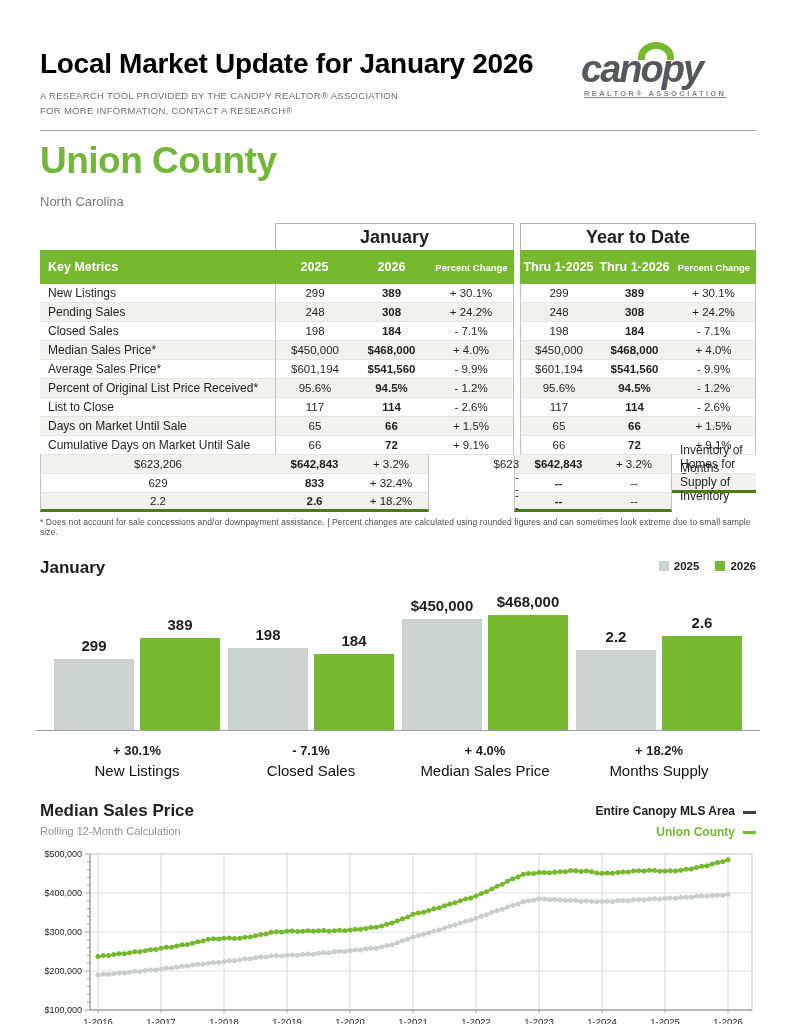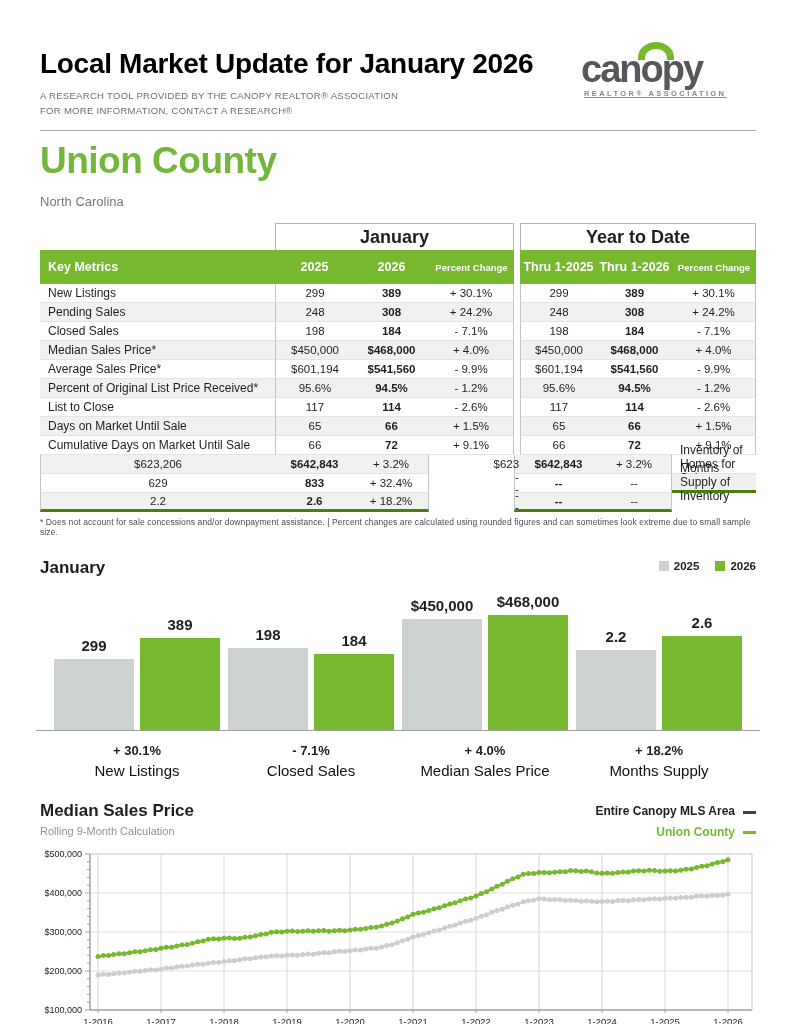--- a/index.html
+++ b/index.html
@@ -7,21 +7,21 @@
   body { font-family:"Liberation Sans", sans-serif; color:#1e1e1e; }
   .page { position:relative; width:791px; height:1024px; background:#fff; overflow:hidden;
           padding:44px 35px 0 40px; }
 
   
   .hdr { display:flex; justify-content:space-between; align-items:flex-start; }
   .hdr-title { font-size:28px; font-weight:bold; letter-spacing:-0.3px; color:#000; margin-top:4px;}
   .hdr-sub { margin-top:9px; font-size:9.5px; color:#6d6e71; letter-spacing:0.3px; line-height:1.55; }
   .logo { width:175px; text-align:left; padding-top:6px; }
   .logo-word { position:relative; font-size:38px; font-weight:bold; color:#55575b;
-               letter-spacing:-2px; line-height:1; display:inline-block; }
+               letter-spacing:-2px; line-height:1; display:inline-block;font-style:italic; }
   .logo-arc { position:absolute; left:57px; top:-8px; width:36px; height:18px;
               border:7px solid #76b82e; border-bottom:none;
               border-radius:20px 20px 0 0 / 17px 17px 0 0; }
   .logo-tag { font-size:7.5px; letter-spacing:2.4px; color:#85878a; margin-top:1px; padding-left:3px; font-weight:bold;text-decoration:underline;}
   .rule { border:none; border-top:1px solid #a8a8a8; margin-top:12px; }
 
   
   .region-name { font-size:37px; font-weight:bold; color:#72b73a; letter-spacing:-0.5px; margin-top:9px; }
   .region-state { font-size:13px; color:#77787b; margin-top:12px; }
 
@@ -281,21 +281,21 @@
           <div class="bar-pct">+ 18.2%</div>
           <div class="bar-cat">Months Supply</div>
         </div>
       </div>
   </div>
 
   <div class="line-sec">
     <div class="line-hdr">
       <div>
         <div class="line-title">Median Sales Price</div>
-        <div class="line-sub">Rolling 9-Month Calculation</div>
+        <div class="line-sub">Rolling 12-Month Calculation</div>
       </div>
       <div class="line-legend">
         <div><span>Entire Canopy MLS Area</span><span class="dash" style="background: rgb(61, 63, 65);"></span></div>
         <div><span id="uc-legend-label" style="color: rgb(118, 184, 46);">Union County</span><span class="dash" style="background: rgb(118, 184, 46);"></span></div>
       </div>
     </div>
     <svg class="lchart" id="line-chart" width="716" height="186" viewBox="0 0 716 186">
         <line x1="50" y1="123" x2="712" y2="123" stroke="#e2e2e2" stroke-width="1"></line>
         <line x1="50" y1="84" x2="712" y2="84" stroke="#e2e2e2" stroke-width="1"></line>
         <line x1="50" y1="45" x2="712" y2="45" stroke="#e2e2e2" stroke-width="1"></line>

